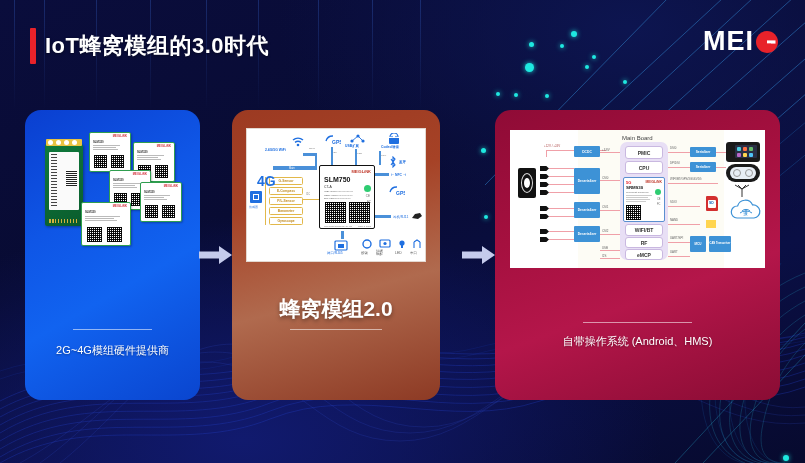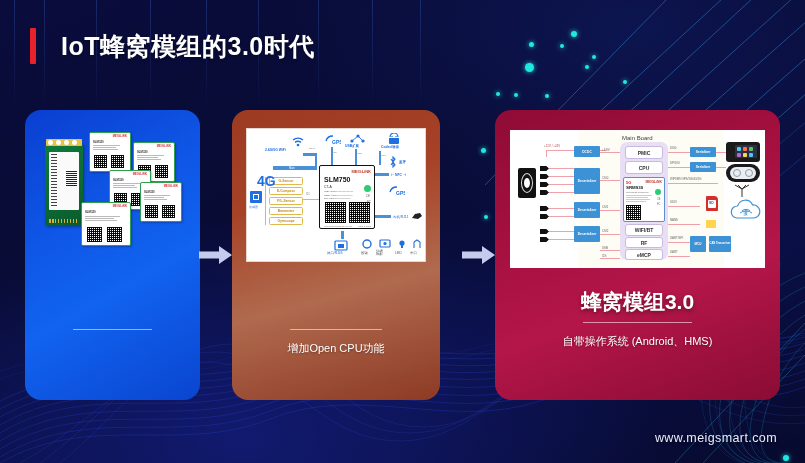--- a/index.html
+++ b/index.html
@@ -20,22 +20,22 @@
   .diag-lines { position:absolute; top:-40px; right:-30px; width:360px; height:230px; opacity:.85; }
   .wave-mesh { position:absolute; left:0; bottom:0; width:805px; height:180px; opacity:.85; }
   .corner-mesh { position:absolute; right:0; bottom:0; width:190px; height:200px; opacity:.8; }
   .dot { position:absolute; border-radius:50%; background:#1ee8e0; box-shadow:0 0 5px rgba(30,232,224,.9); }
   .scanline { position:absolute; top:0; width:1px; height:110px;
     background:linear-gradient(180deg, rgba(60,110,220,.30), rgba(60,110,220,0)); }
 
   
   .title-wrap { position:absolute; left:30px; top:28px; display:flex; align-items:center; gap:9px; }
   .title-bar { width:6px; height:36px; background:#e8222a; border-radius:1px; }
-  .title-text { font-size:25px; font-weight:bold; color:#ffffff; letter-spacing:.5px;
-    text-shadow:0 1px 3px rgba(0,0,0,.45); white-space:nowrap;margin-left:16px; }
+  .title-text { font-size:22px; font-weight:bold; color:#ffffff; letter-spacing:.5px;
+    text-shadow:0 1px 3px rgba(0,0,0,.45); white-space:nowrap; }
 
   .logo { position:absolute; right:26px; top:28px; display:flex; align-items:center; gap:9px; }
   .logo-meig { display:flex; align-items:center; font-size:27px; font-weight:bold;
     letter-spacing:1px; color:#ffffff; line-height:1; }
   .logo-cn { font-size:27px; font-weight:bold; color:#ffffff; letter-spacing:1px; line-height:1; }
 
   
   .panel { position:absolute; border-radius:16px; overflow:hidden; }
 
   #panel1 { left:25px; top:110px; width:175px; height:290px;
@@ -196,20 +196,29 @@
       </g>
     </svg>
   </div>
 
   <div class="title-wrap">
     <span class="title-bar"></span>
     <span class="title-text">IoT蜂窝模组的3.0时代</span>
   </div>
 
   <div class="logo">
+    <span class="logo-meig">
+      <span>MEI</span>
+      <svg width="24" height="24" viewBox="0 0 24 24" style="margin-left:1px;">
+        <circle cx="12" cy="12" r="11" fill="#e8222a"></circle>
+        <rect x="12" y="9.6" width="10.5" height="4.6" fill="#ffffff" opacity="0"></rect>
+        <path d="M12 10.4 H20.5 V13.6 H12 Z" fill="#ffffff"></path>
+        <path d="M12 13.6 H16 V20 H12 Z" fill="#e8222a"></path>
+      </svg>
+    </span>
   </div>
 
   <div class="panel" id="panel1">
     <div class="panel-img" id="p1img">
 
       <div class="pcb" style="left:8px;top:18px;width:38px;height:82px;">
         <div style="position:absolute;left:1px;top:-5px;width:36px;height:7px;background:#e8c341;border-radius:1px;"></div>
         <div style="position:absolute;left:3px;top:-4px;width:5px;height:5px;background:#fff;border-radius:50%;"></div>
         <div style="position:absolute;left:11px;top:-4px;width:5px;height:5px;background:#fff;border-radius:50%;"></div>
         <div style="position:absolute;left:19px;top:-4px;width:5px;height:5px;background:#fff;border-radius:50%;"></div>
@@ -270,20 +279,21 @@
         <div class="mod-lines" style="top:13px;">
             <i style="width:84%"></i>
             <i style="width:70%"></i>
             <i style="width:76%"></i>
           </div>
         <span class="qr" style="left:5px;top:24px;width:15px;height:15px;"></span>
         <span class="qr" style="left:25px;top:24px;width:15px;height:15px;"></span>
       </div>
     </div>
     <div class="divider"></div>
+    <div class="panel-sub">2G~4G模组硬件提供商</div>
   </div>
 
   <svg class="arrow" id="arrow1" viewBox="0 0 34 20">
     <path d="M0,6.5 L20,6.5 L20,1 L33,10 L20,19 L20,13.5 L0,13.5 Z" fill="#c5cbec"></path>
   </svg>
 
   <div class="panel" id="panel2">
     <div class="panel-img" id="p2img">
 
       <div class="chip2" style="left:72px;top:36px;width:56px;height:64px;">
@@ -391,23 +401,23 @@
       <svg style="position:absolute;left:150px;top:110px;width:10px;height:10px;" viewBox="0 0 10 10">
         <circle cx="5" cy="4" r="2.6" fill="#1f6fe0"></circle>
           <rect x="4" y="6" width="2" height="3" fill="#1f6fe0"></rect>
       </svg>
       <span class="d2" style="left:148px;top:122px;color:#555;">LED</span>
       <svg style="position:absolute;left:165px;top:110px;width:10px;height:10px;" viewBox="0 0 10 10">
         <path d="M2,9 L2,3 M8,9 L8,3 M2,3 L5,1 L8,3" stroke="#1f6fe0" stroke-width="1.1" fill="none"></path>
       </svg>
       <span class="d2" style="left:163px;top:122px;color:#555;">串口</span>
     </div>
+    <div class="panel-title">蜂窝模组2.0</div>
     <div class="divider"></div>
     <div class="panel-sub">
-      <div>增加Open CPU功能</div>
     </div>
   </div>
 
   <svg class="arrow" id="arrow2" viewBox="0 0 34 20">
     <path d="M0,6.5 L20,6.5 L20,1 L33,10 L20,19 L20,13.5 L0,13.5 Z" fill="#c5cbec"></path>
   </svg>
 
   <div class="panel" id="panel3">
     <div class="panel-img" id="p3img">
       <div style="position:absolute;inset:0;background:#ffffff;"></div>
@@ -529,22 +539,20 @@
         <div style="position:absolute;left:2px;top:4px;width:8px;height:8px;background:#fff;border-radius:1px;"></div>
         <span style="position:absolute;left:3px;top:4.5px;font-size:3.4px;color:#1565c0;font-weight:bold;">SD</span>
       </div>
       <div style="position:absolute;left:196px;top:90px;width:10px;height:8px;background:#ffd54f;"></div>
       <svg style="position:absolute;left:218px;top:68px;width:36px;height:26px;" viewBox="0 0 36 26">
         <path d="M9,20 a6,6 0 0 1 0.6,-12 a8,8 0 0 1 15,-1 a6,6 0 0 1 1.4,13 z" fill="none" stroke="#3d92d6" stroke-width="1.2"></path>
         <path d="M18,17 v-5 M14,13 a5,4 0 0 1 8,0 M12,15 a8,6 0 0 1 12,0" stroke="#3d92d6" stroke-width="1" fill="none"></path>
         <text x="15" y="17" font-size="5" fill="#3d92d6">云</text>
       </svg>
     </div>
-    <div class="panel-title">蜂窝模组3.0</div>
     <div class="divider"></div>
     <div class="panel-sub">
       <div>自带操作系统 (Android、HMS)</div>
     </div>
   </div>
 
-  <div class="site">www.meigsmart.com</div>
 
 </div>
 
 </body></html>

